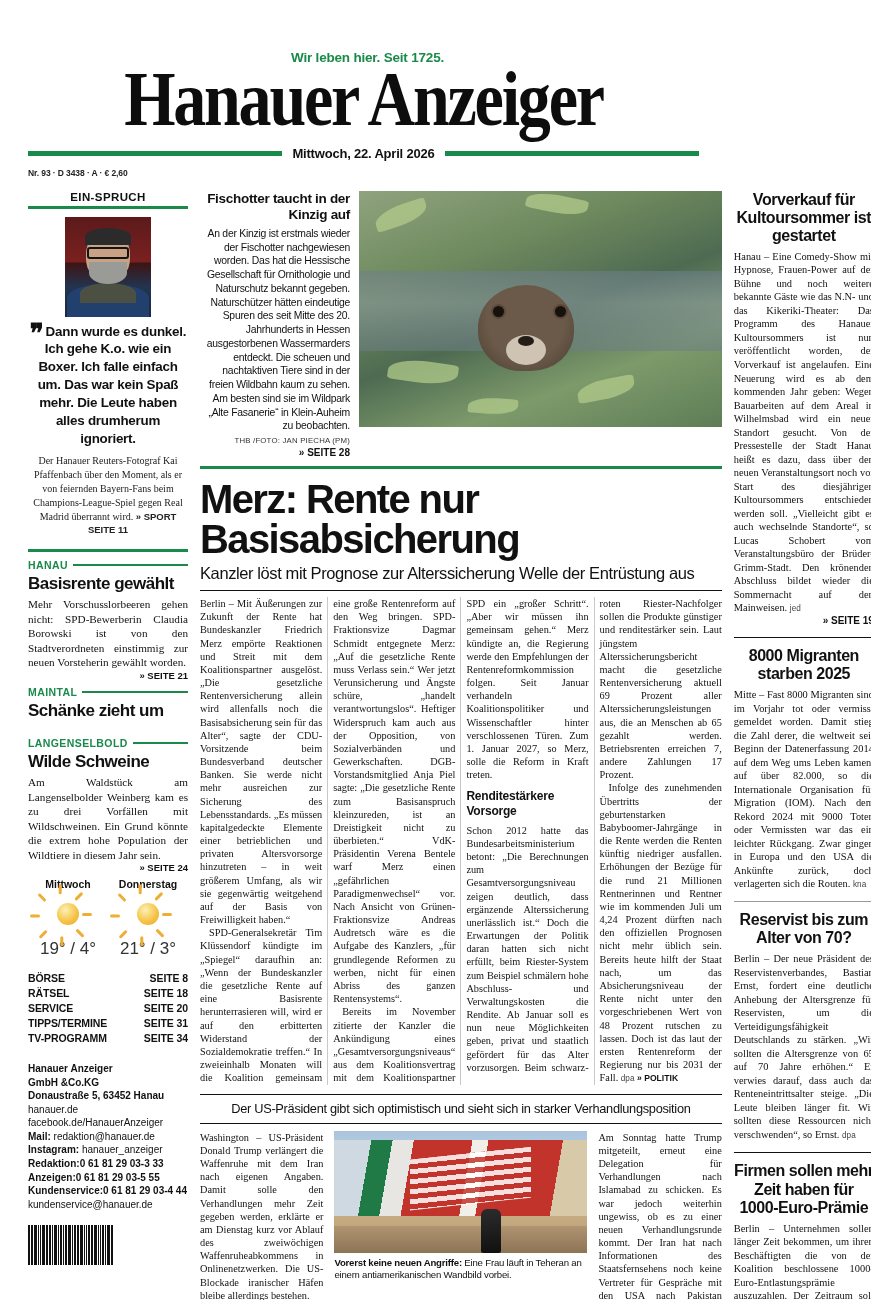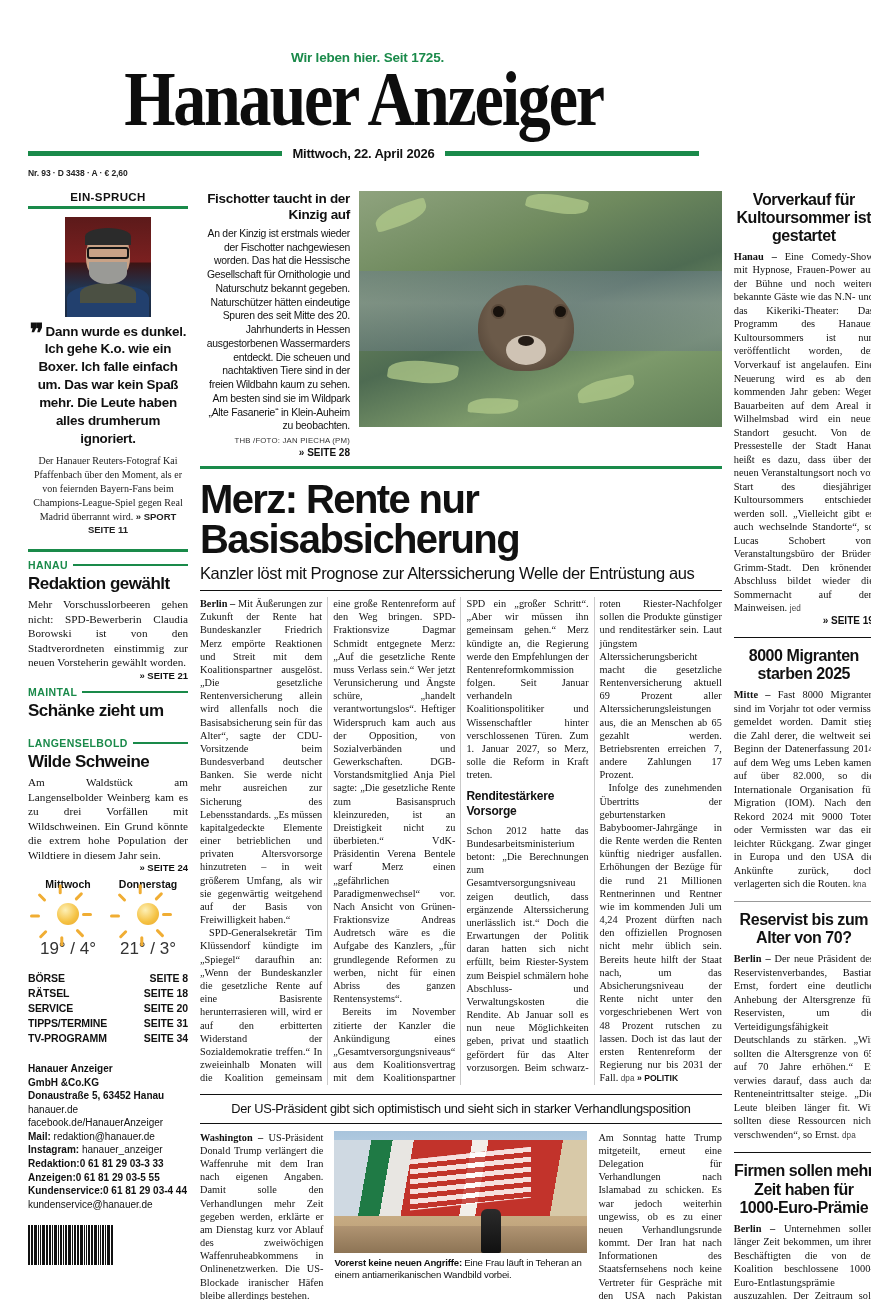--- a/index.html
+++ b/index.html
@@ -216,21 +216,21 @@
   .hr-thin { height: 1px; background: #111; margin: 7px 0 6px; }
 
   .body4 {
     column-count: 4; column-gap: 11px; column-rule: 1px solid #c9c9c9;
     font-family: "Liberation Serif", serif;
     font-size: 10.3px; line-height: 1.28; text-align: justify; hyphens: auto;
     color: #111;
   }
   .body4 p, .body3 p { margin-bottom: 0; text-indent: 9px; }
   .body4 p.first, .body3 p.first { text-indent: 0; }
-  .dtl { font-weight: bold; }
+  .dtl { font-weight: normal; }
   .subhead-in {
     font-family: "Liberation Sans", sans-serif;
     font-weight: bold; font-size: 12px; line-height: 1.22;
     margin: 8px 0 5px; letter-spacing: -0.2px; break-inside: avoid;
   }
   .agency { font-size: 8.2px; color: #444; font-family:"Liberation Sans",sans-serif; }
   .agency-bold { font-weight: bold; font-size: 8.6px; font-family:"Liberation Sans",sans-serif; }
 
   
   .trump-head {
@@ -325,21 +325,21 @@
         </div>
       </div>
 
       <div class="sep-green"></div>
 
       <div style="margin-bottom:16px">
         <div class="loc-head">
           <span>HANAU</span>
           <span class="line"></span>
         </div>
-        <div class="brief-title">Redaktion gewählt</div>
+        <div class="brief-title">Basisrente gewählt</div>
         <div class="brief-body">
           <span>Mehr Vorschusslorbeeren gehen nicht: SPD-Bewerberin Claudia Borowski ist von den Stadtverordneten einstimmig zur neuen Vorsteherin gewählt worden.</span>
           <span class="brief-ref">» SEITE 21</span>
         </div>
       </div>
 
       <div style="margin-bottom:16px">
         <div class="loc-head">
           <span>MAINTAL</span>
           <span class="line"></span>

